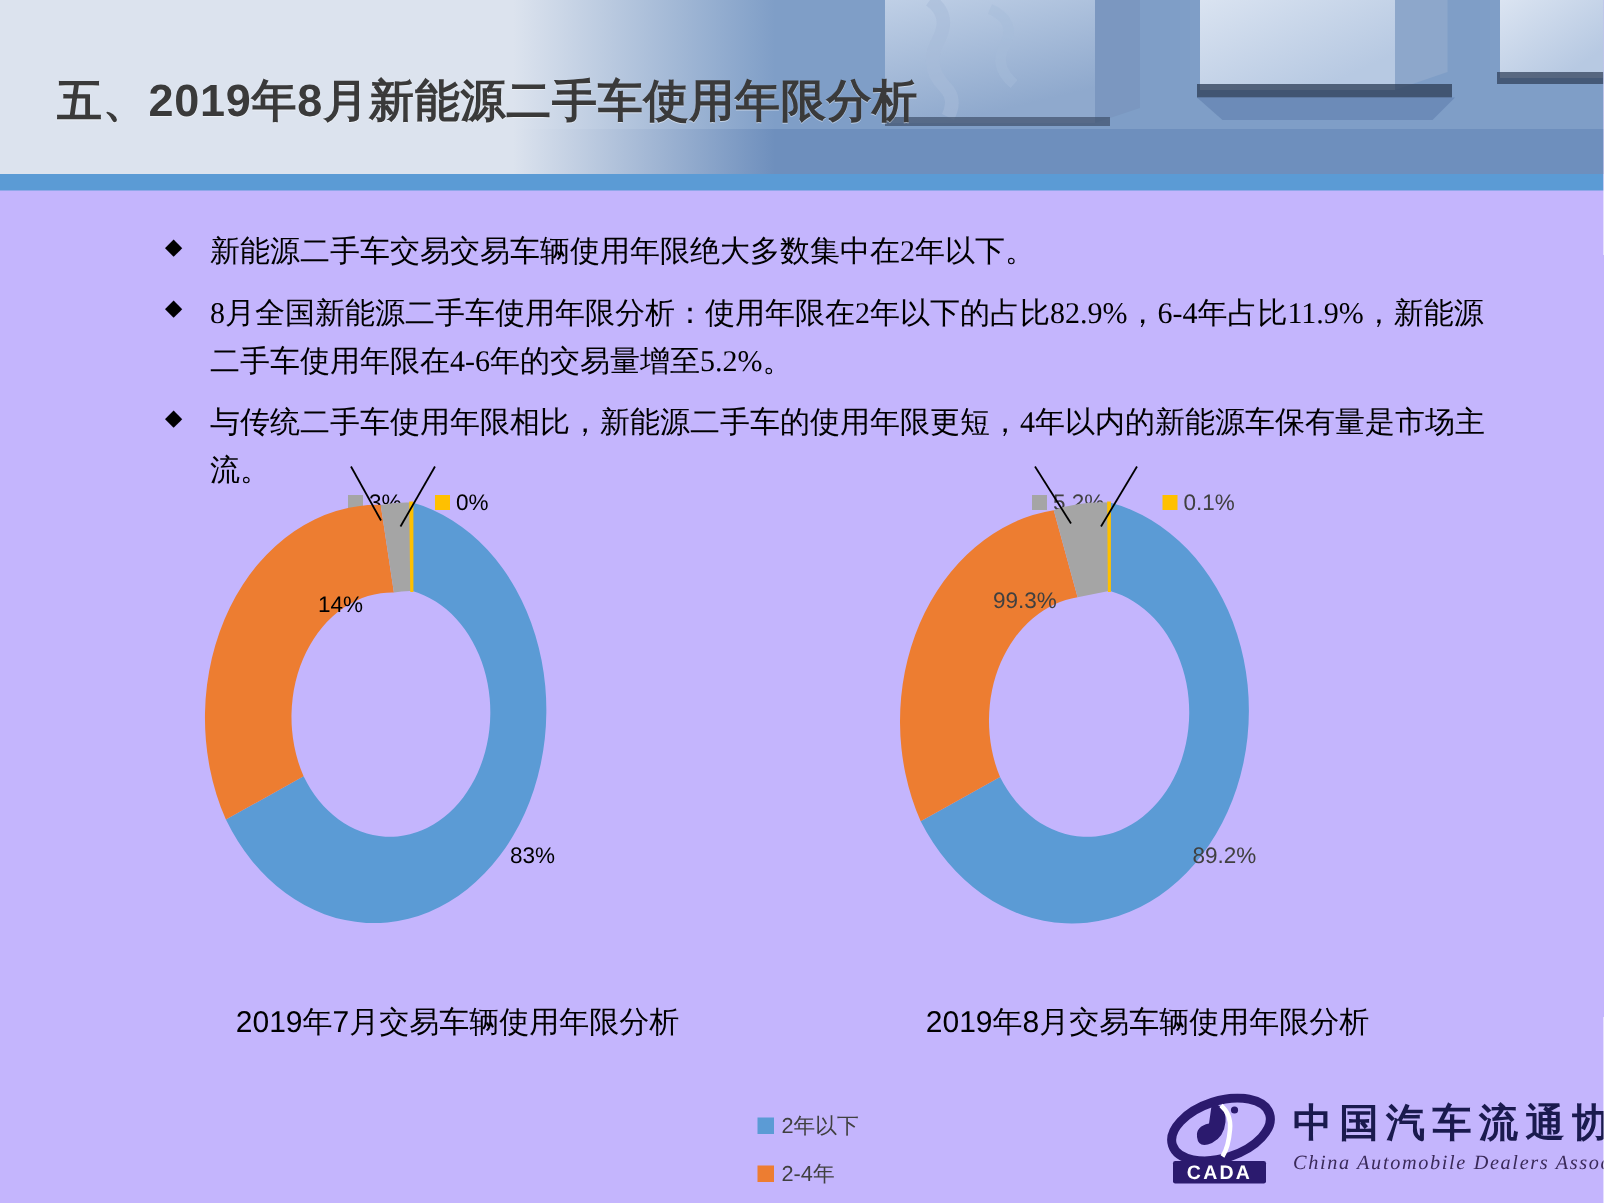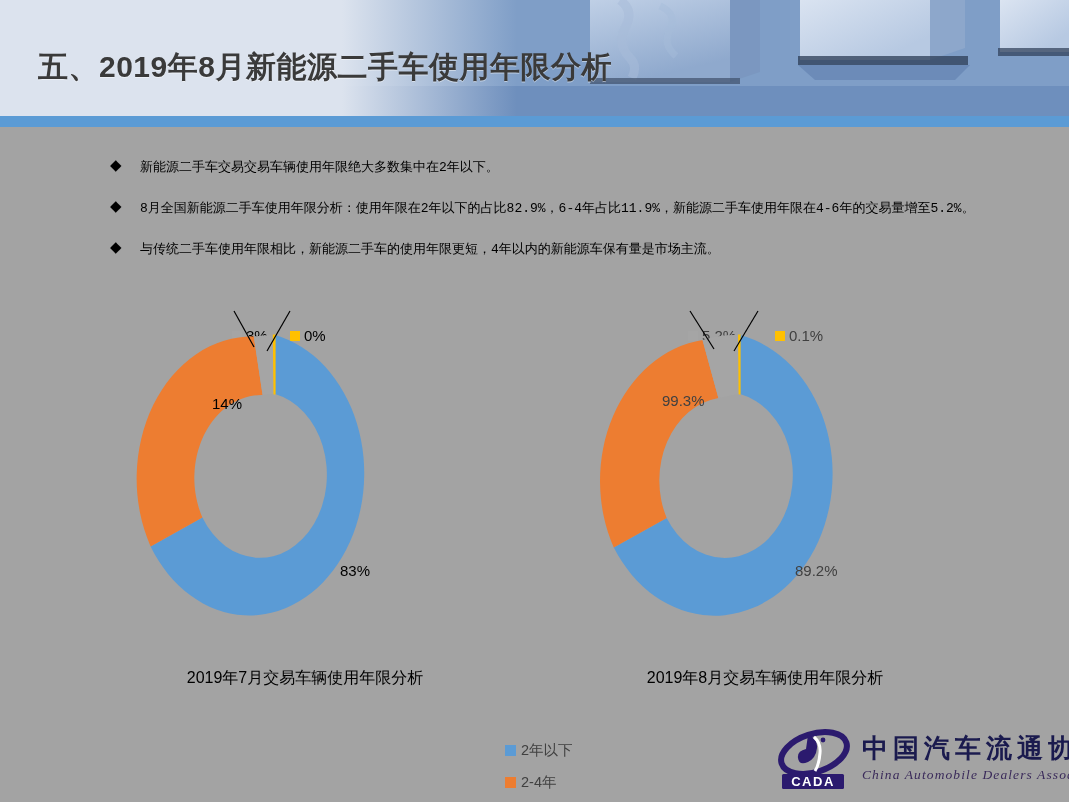--- a/index.html
+++ b/index.html
@@ -3,21 +3,21 @@
 <meta charset="utf-8">
 <title>新能源二手车使用年限分析</title>
 <style>
   * { margin:0; padding:0; box-sizing:border-box; }
   html, body {
     width:1069px; height:802px;
     font-family:"Liberation Sans","DejaVu Sans",sans-serif;
     background:#ffffff;
     overflow:hidden;
   }
-  .slide { position:relative; width:1069px; height:802px; background:#a3a3a3; }
+  .slide { position:relative; width:1069px; height:802px; background:#c4b5fd; }
 
   
   .header {
     position:absolute; left:0; top:0; width:1069px; height:116px;
     background:
       linear-gradient(90deg,
         #dce3ee 0%, #dce3ee 38%,
         rgba(220,227,238,0.85) 47%,
         rgba(196,211,232,0.5) 55%,
         rgba(170,192,222,0.15) 62%,
@@ -37,36 +37,36 @@
     background:#5b9bd5;
   }
 
   
   .bullets { position:absolute; left:110px; top:152px; width:890px; }
   .bullet-row { display:flex; align-items:flex-start; margin-bottom:9px; }
   .bullet-mark {
     flex:0 0 auto; width:30px; font-size:15px; color:#000; line-height:26px;
   }
   .bullet-text {
-    flex:1 1 auto; font-size:13px; color:#000; line-height:32px;
-    font-family:Liberation Mono, monospace;
+    flex:1 1 auto; font-size:20px; color:#000; line-height:32px;
+    font-family:Liberation Serif, serif;
   }
 
   
   .charts { position:absolute; left:0; top:300px; width:1069px; height:420px; }
   .chart-block { position:absolute; top:0; width:330px; height:420px; }
   .chart-left  { left:140px; }
   .chart-right { left:600px; }
 
   .donut-wrap { position:absolute; left:0; top:22px; width:330px; height:320px; }
   .donut-svg { display:block; width:330px; height:320px; overflow:visible; }
 
   .chart-caption {
     position:absolute; left:0; top:368px; width:330px;
-    text-align:center; font-size:16px; color:#000;
+    text-align:center; font-size:20px; color:#000;
   }
 
   
   .dlabel {
     position:absolute; font-size:15px; color:#000; white-space:nowrap;
   }
   .dlabel.gray-text { color:#404040; }
   .swatch {
     display:inline-block; width:10px; height:10px; vertical-align:middle;
     margin-right:4px; position:relative; top:-1px;

